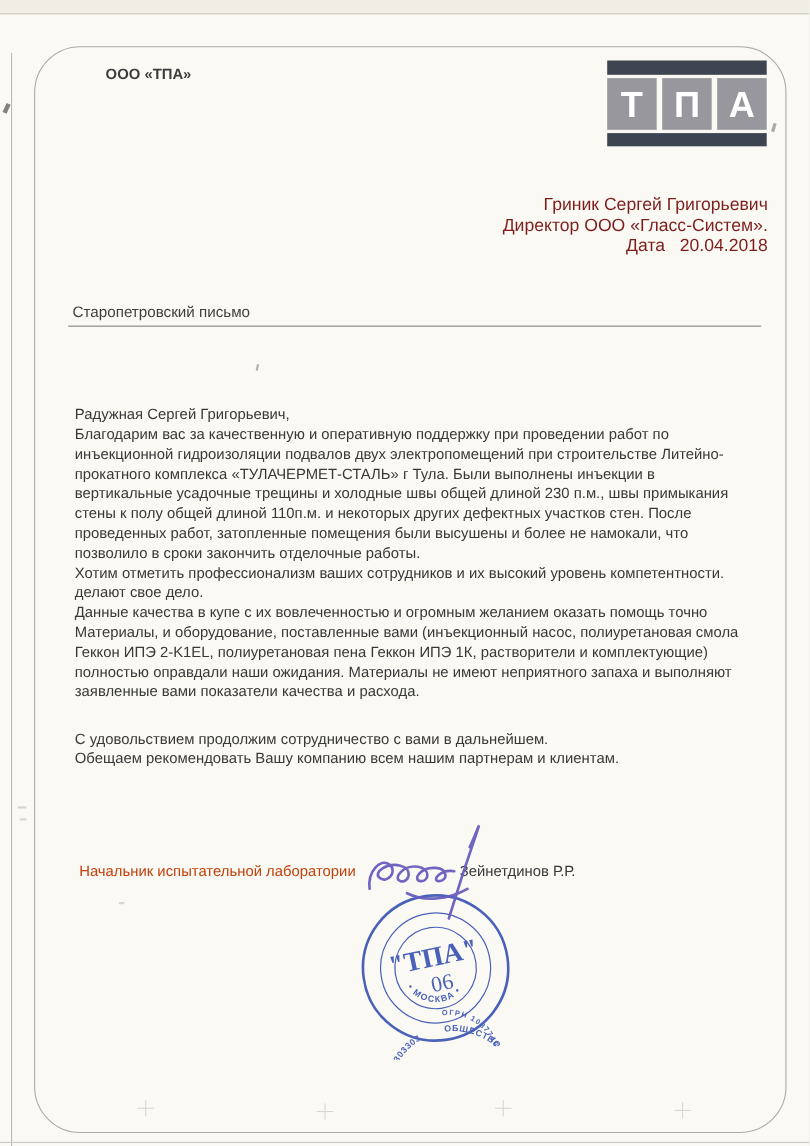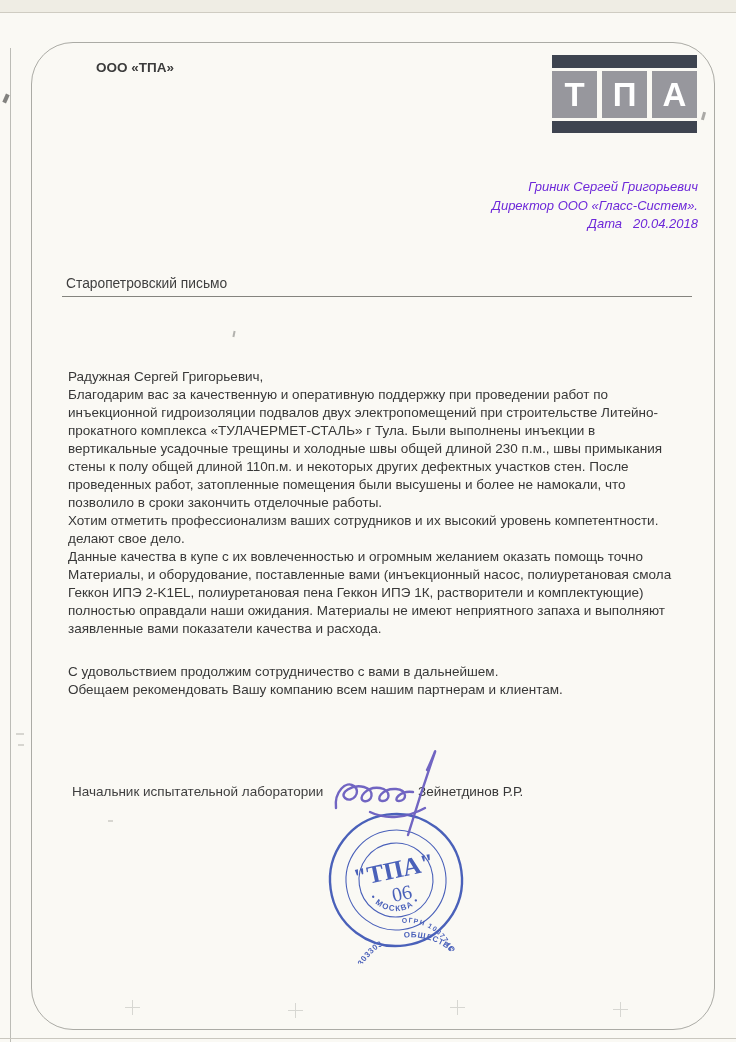--- a/index.html
+++ b/index.html
@@ -50,35 +50,35 @@
   .logo-tiles{display:flex;gap:5px;margin-top:3px;}
   .logo-tile{
     width:45px;height:47px;background:#97979d;
     color:#ffffff;font-weight:800;font-size:33px;line-height:47px;
     text-align:center;
   }
 
   
   .recipient{position:absolute;right:38px;top:178px;text-align:right;}
   .recipient-line{
-    font-size:13px;font-style:italic;line-height:18.5px;
-    white-space:pre;color:#6d28d9;
+    font-size:16px;line-height:18.5px;
+    white-space:pre;color:#7f1d1d;
   }
 
   
   .doc-title{position:absolute;left:66px;top:276px;font-size:13.8px;color:#3f3f3f;}
   .title-rule{position:absolute;left:62px;top:296px;width:630px;height:1px;background:#84847e;}
 
   
   .body-block{position:absolute;left:68px;top:368px;width:640px;}
   .body-line{font-size:13.5px;line-height:18px;white-space:pre;color:#383838;}
   .closing-block{position:absolute;left:68px;top:663px;width:640px;}
 
   
-  .sig-position{position:absolute;left:72px;top:784px;font-size:13.5px;color:#404040;}
+  .sig-position{position:absolute;left:72px;top:784px;font-size:13.5px;color:#c2410c;}
   .sig-name{position:absolute;left:418px;top:784px;font-size:13.5px;color:#383838;}
 
   
   .stamp-svg{
     position:absolute;left:318px;top:802px;width:156px;height:156px;
     transform:rotate(-8deg);opacity:.92;
   }
   .signature-svg{
     position:absolute;left:312px;top:740px;width:170px;height:110px;
     opacity:.95;

